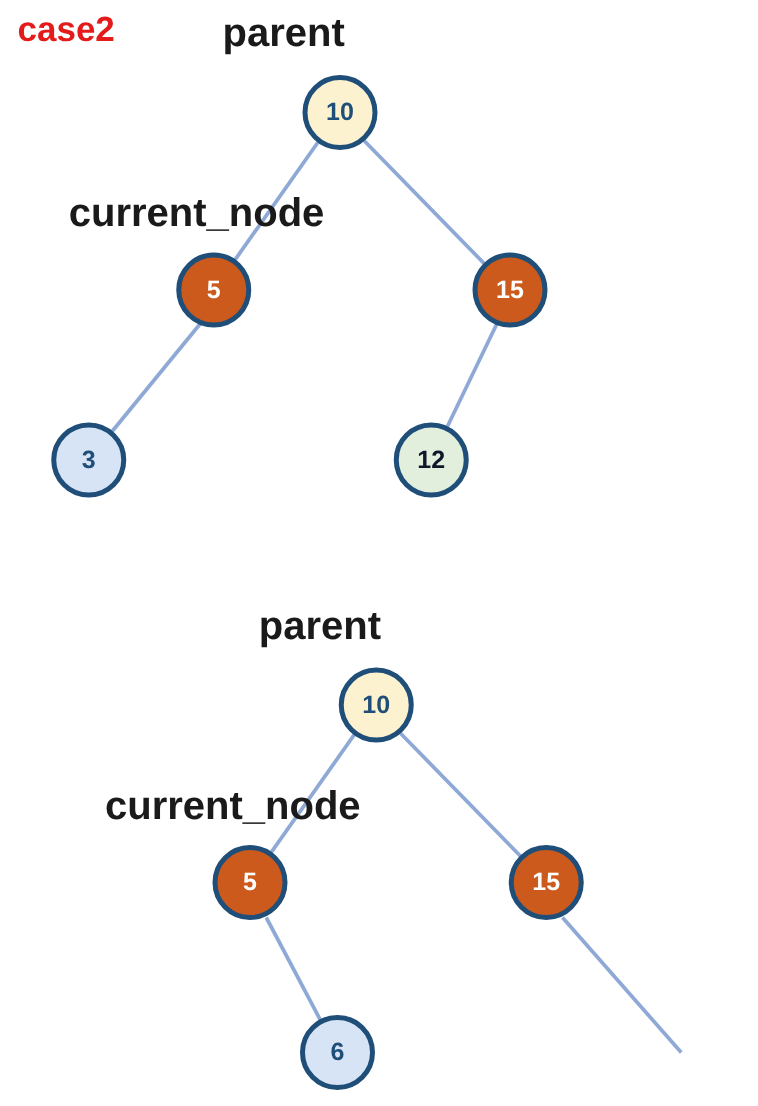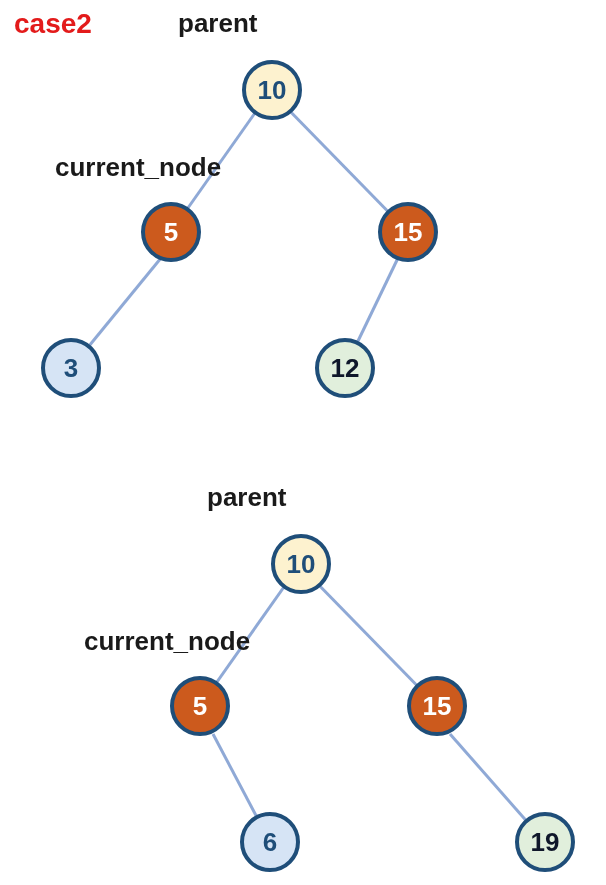--- a/index.html
+++ b/index.html
@@ -16,40 +16,40 @@
   .title {
     position: absolute;
     font-weight: 700;
     color: #e31b1b;
     font-size: 28px;
   }
   .label {
     position: absolute;
     font-weight: 700;
     color: #1a1a1a;
-    font-size: 26px;
+    font-size: 32px;
     white-space: nowrap;
   }
   svg.edges {
     position: absolute;
     left: 0; top: 0;
     overflow: visible;
   }
   .node {
     position: absolute;
     width: 60px;
     height: 60px;
     border: 4px solid #1f4e79;
     border-radius: 50%;
     box-sizing: border-box;
     display: flex;
     align-items: center;
     justify-content: center;
     font-weight: 700;
-    font-size: 26px;
+    font-size: 20px;
   }
   .node.cream  { background: #fdf2cf; color: #1f4e79; }
   .node.orange { background: #cc5a1d; color: #ffffff; }
   .node.blue   { background: #d6e4f5; color: #1f4e79; }
   .node.green  { background: #e1efdc; color: #0f172a; }
 </style>
 </head>
 <body>
 
 <div class="canvas">
@@ -97,17 +97,14 @@
   </div>
   <div class="node orange" style="left:170px; top:676px;">
     <span>5</span>
   </div>
   <div class="node orange" style="left:407px; top:676px;">
     <span>15</span>
   </div>
   <div class="node blue" style="left:240px; top:812px;">
     <span>6</span>
   </div>
-  <div class="node green" style="left:515px; top:812px;">
-    <span>19</span>
-  </div>
 
 </div>
 
 </body></html>

